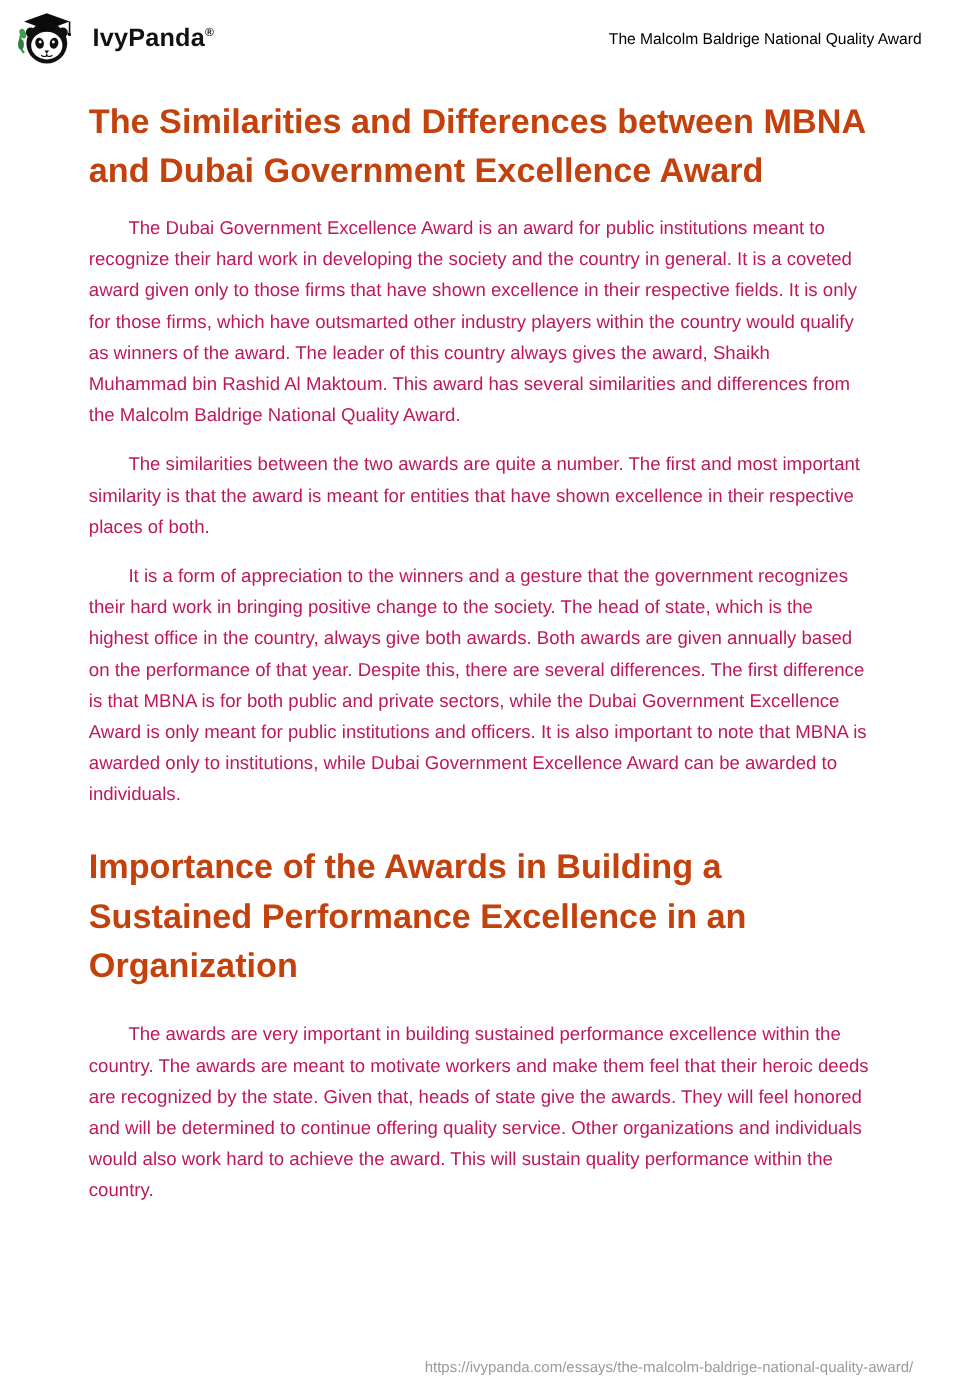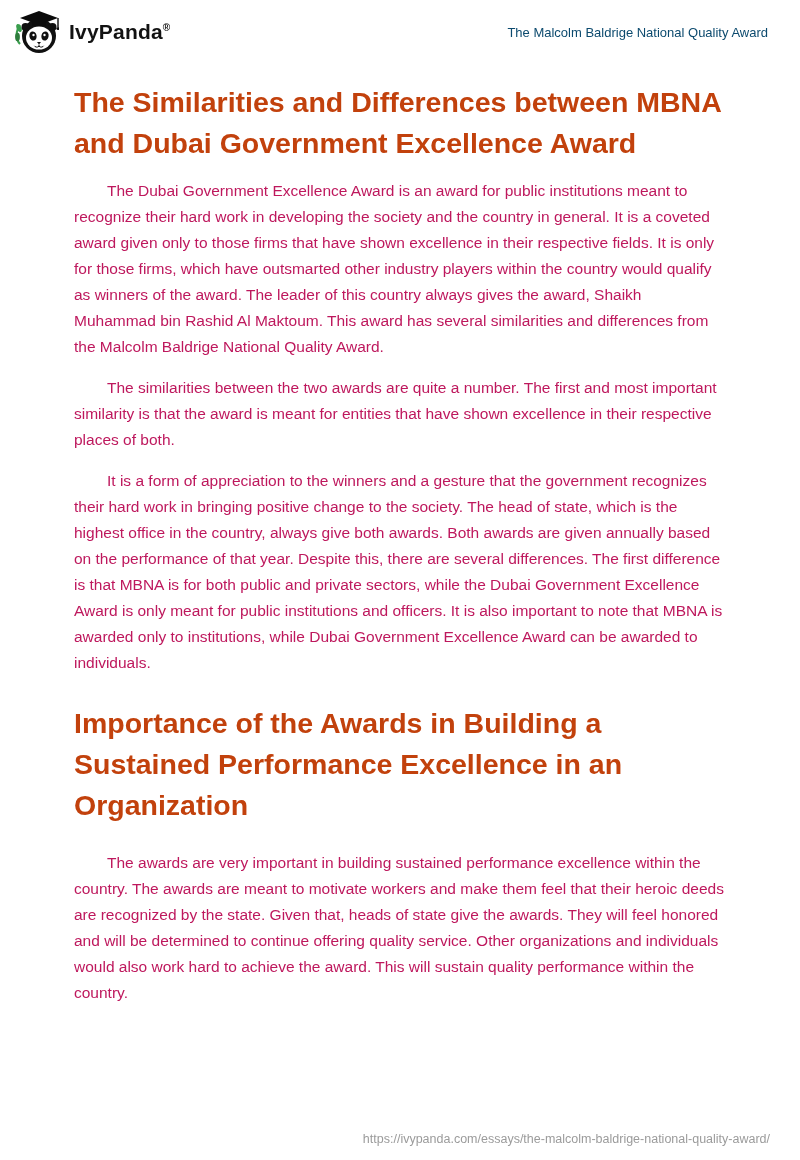--- a/index.html
+++ b/index.html
@@ -15,39 +15,39 @@
   }
   .header {
     display: flex;
     align-items: center;
     padding: 8px 32px 0 12px;
     height: 56px;
   }
   .brand {
     display: flex;
     align-items: center;
-    gap: 9px;
+    gap: 17px;
   }
   .logo-wrap { width: 48px; height: 48px; display: flex; align-items: center; justify-content: center; }
   .brand-name {
     font-size: 21px;
     font-weight: bold;
     color: #121212;
     letter-spacing: 0.2px;
   }
   .brand-reg {
     font-size: 10px;
     vertical-align: super;
     font-weight: bold;
     color: #121212;
   }
   .doc-title {
     margin-left: auto;
     font-size: 13px;
-    color: #0c4a6e;
+    color: #000000;
   }
   .content {
     padding: 26px 74px 0 74px;
   }
   h1.sec-heading {
     font-size: 28.5px;
     line-height: 41px;
     font-weight: bold;
     color: #c2410c;
     margin-bottom: 14px;
@@ -58,21 +58,21 @@
   }
   p.body-para {
     font-size: 15.5px;
     line-height: 26px;
     color: #be185d;
     text-indent: 33px;
     margin-bottom: 15px;
   }
   .footer-url {
     position: absolute;
-    right: 30px;
+    right: 39px;
     bottom: 14px;
     font-size: 12.5px;
     color: #9b9b9b;
     text-decoration: none;
   }
 </style>
 </head>
 <body>
 
 <div class="page">

